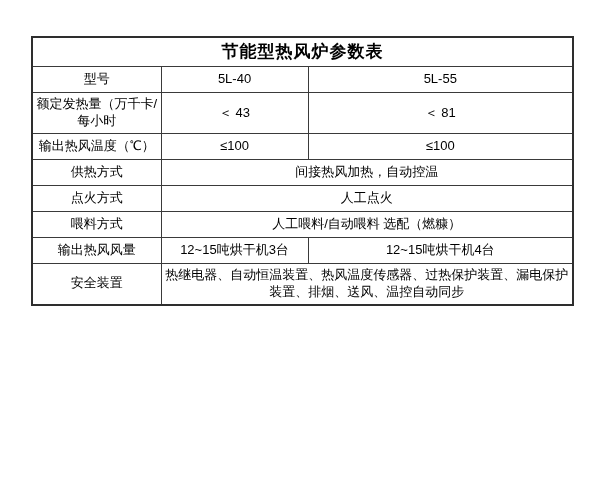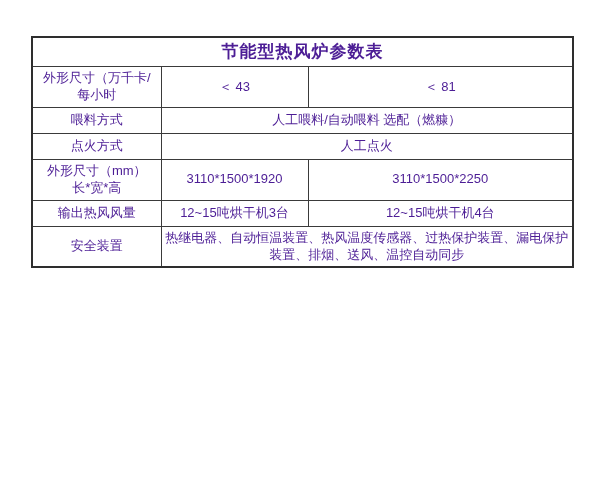--- a/index.html
+++ b/index.html
@@ -28,21 +28,21 @@
     border: 2px solid #2e2e2e;
     background: #ffffff;
   }
   .param-table td {
     border: 1px solid #3a3a3a;
     text-align: center;
     vertical-align: middle;
     font-size: 13px;
     line-height: 1.3;
     padding: 3px 2px;
-    color: #4c1d95;
+    color: #000000;
     overflow: hidden;
   }
   .param-table tr.h1 td { height: 19px; }
   .param-table td.title-cell {
     font-weight: bold;
     font-size: 17px;
     height: 21px;
     letter-spacing: 1px;
   }
   .param-table td.label-cell {
@@ -61,50 +61,58 @@
       <col class="col-label">
       <col class="col-v1">
       <col class="col-v2">
     </colgroup>
 
     <tbody>
         <tr class="h1">
       <td colspan="3" class="title-cell">节能型热风炉参数表</td>
     </tr>
 
+    <tr class="h1">
+      <td class="label-cell">型号</td>
+      <td>5L-40</td>
+      <td>5L-55</td>
+    </tr>
 
     <tr>
-      <td class="label-cell">外形尺寸（万千卡/
+      <td class="label-cell">额定发热量（万千卡/
 每小时</td>
       <td>＜ 43</td>
       <td>＜ 81</td>
     </tr>
 
-
+    <tr class="h1">
+      <td class="label-cell">输出热风温度（℃）</td>
+      <td>≤100</td>
+      <td>≤100</td>
+    </tr>
 
     <tr class="h1">
-      <td class="label-cell">喂料方式</td>
-      <td colspan="2">人工喂料/自动喂料 选配（燃糠）</td>
+      <td class="label-cell">供热方式</td>
+      <td colspan="2">间接热风加热，自动控温</td>
     </tr>
 
     <tr class="h1">
       <td class="label-cell">点火方式</td>
       <td colspan="2">人工点火</td>
     </tr>
 
+    <tr class="h1">
+      <td class="label-cell">喂料方式</td>
+      <td colspan="2">人工喂料/自动喂料 选配（燃糠）</td>
+    </tr>
 
 
 
 
-    <tr>
-      <td class="label-cell">外形尺寸（mm）
-长*宽*高</td>
-      <td>3110*1500*1920</td>
-      <td>3110*1500*2250</td>
-    </tr>
+
 
 
     <tr class="h1">
       <td class="label-cell">输出热风风量</td>
       <td>12~15吨烘干机3台</td>
       <td>12~15吨烘干机4台</td>
     </tr>
 
     <tr>
       <td class="label-cell">安全装置</td>

